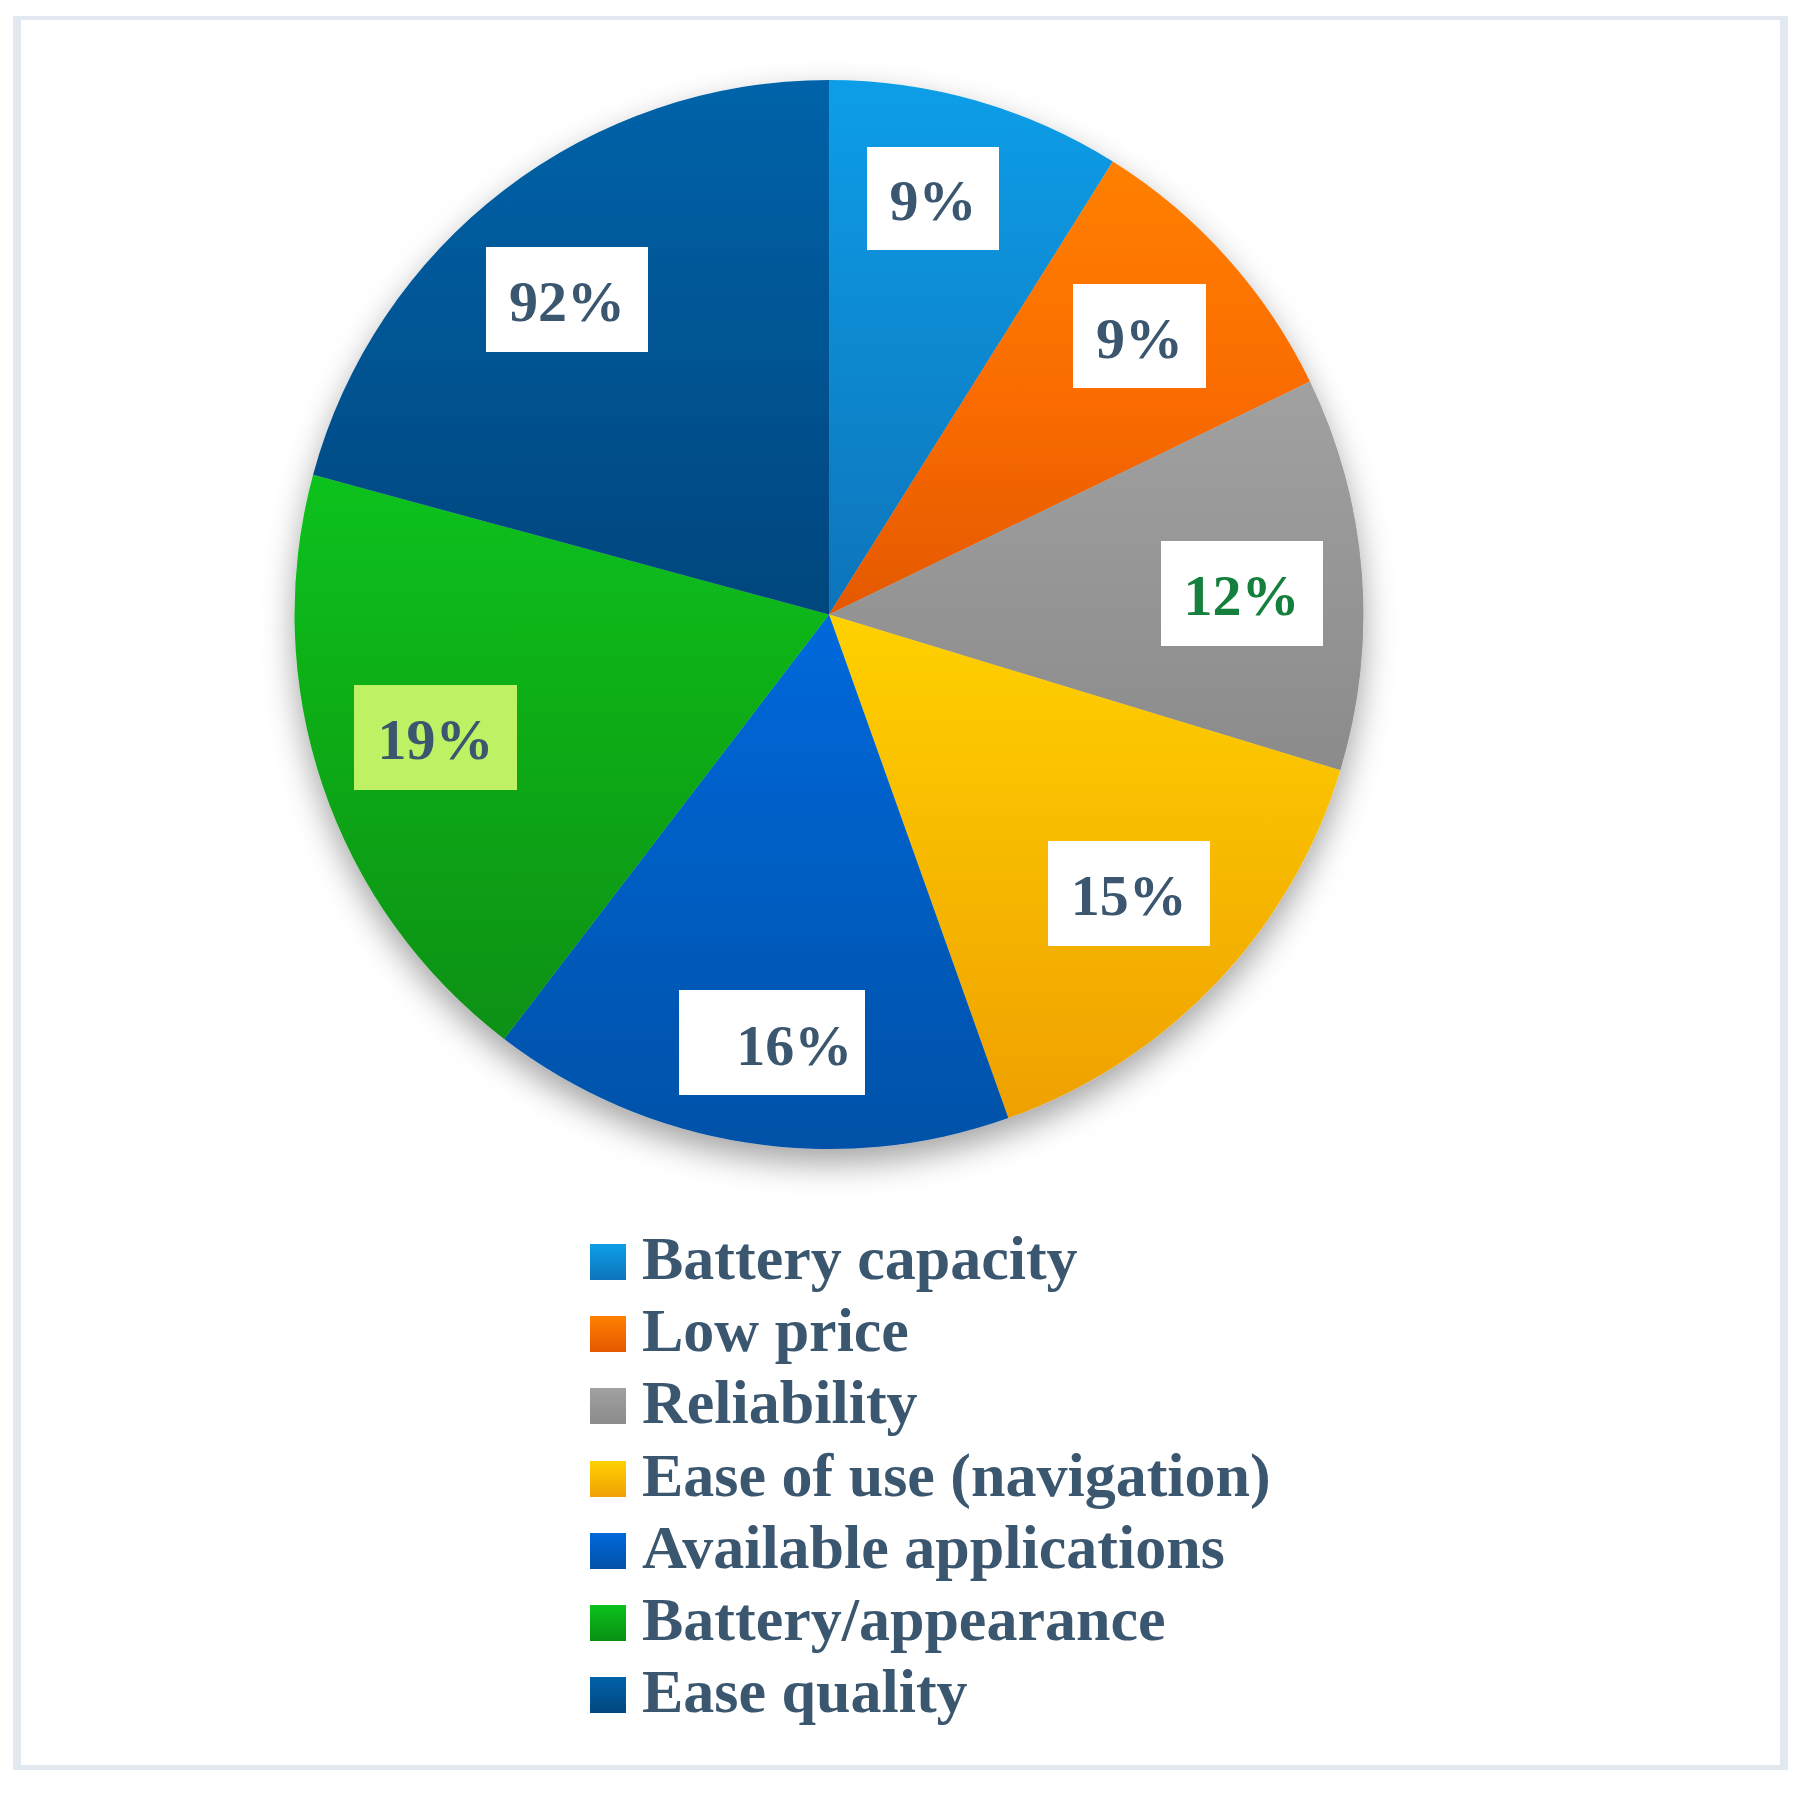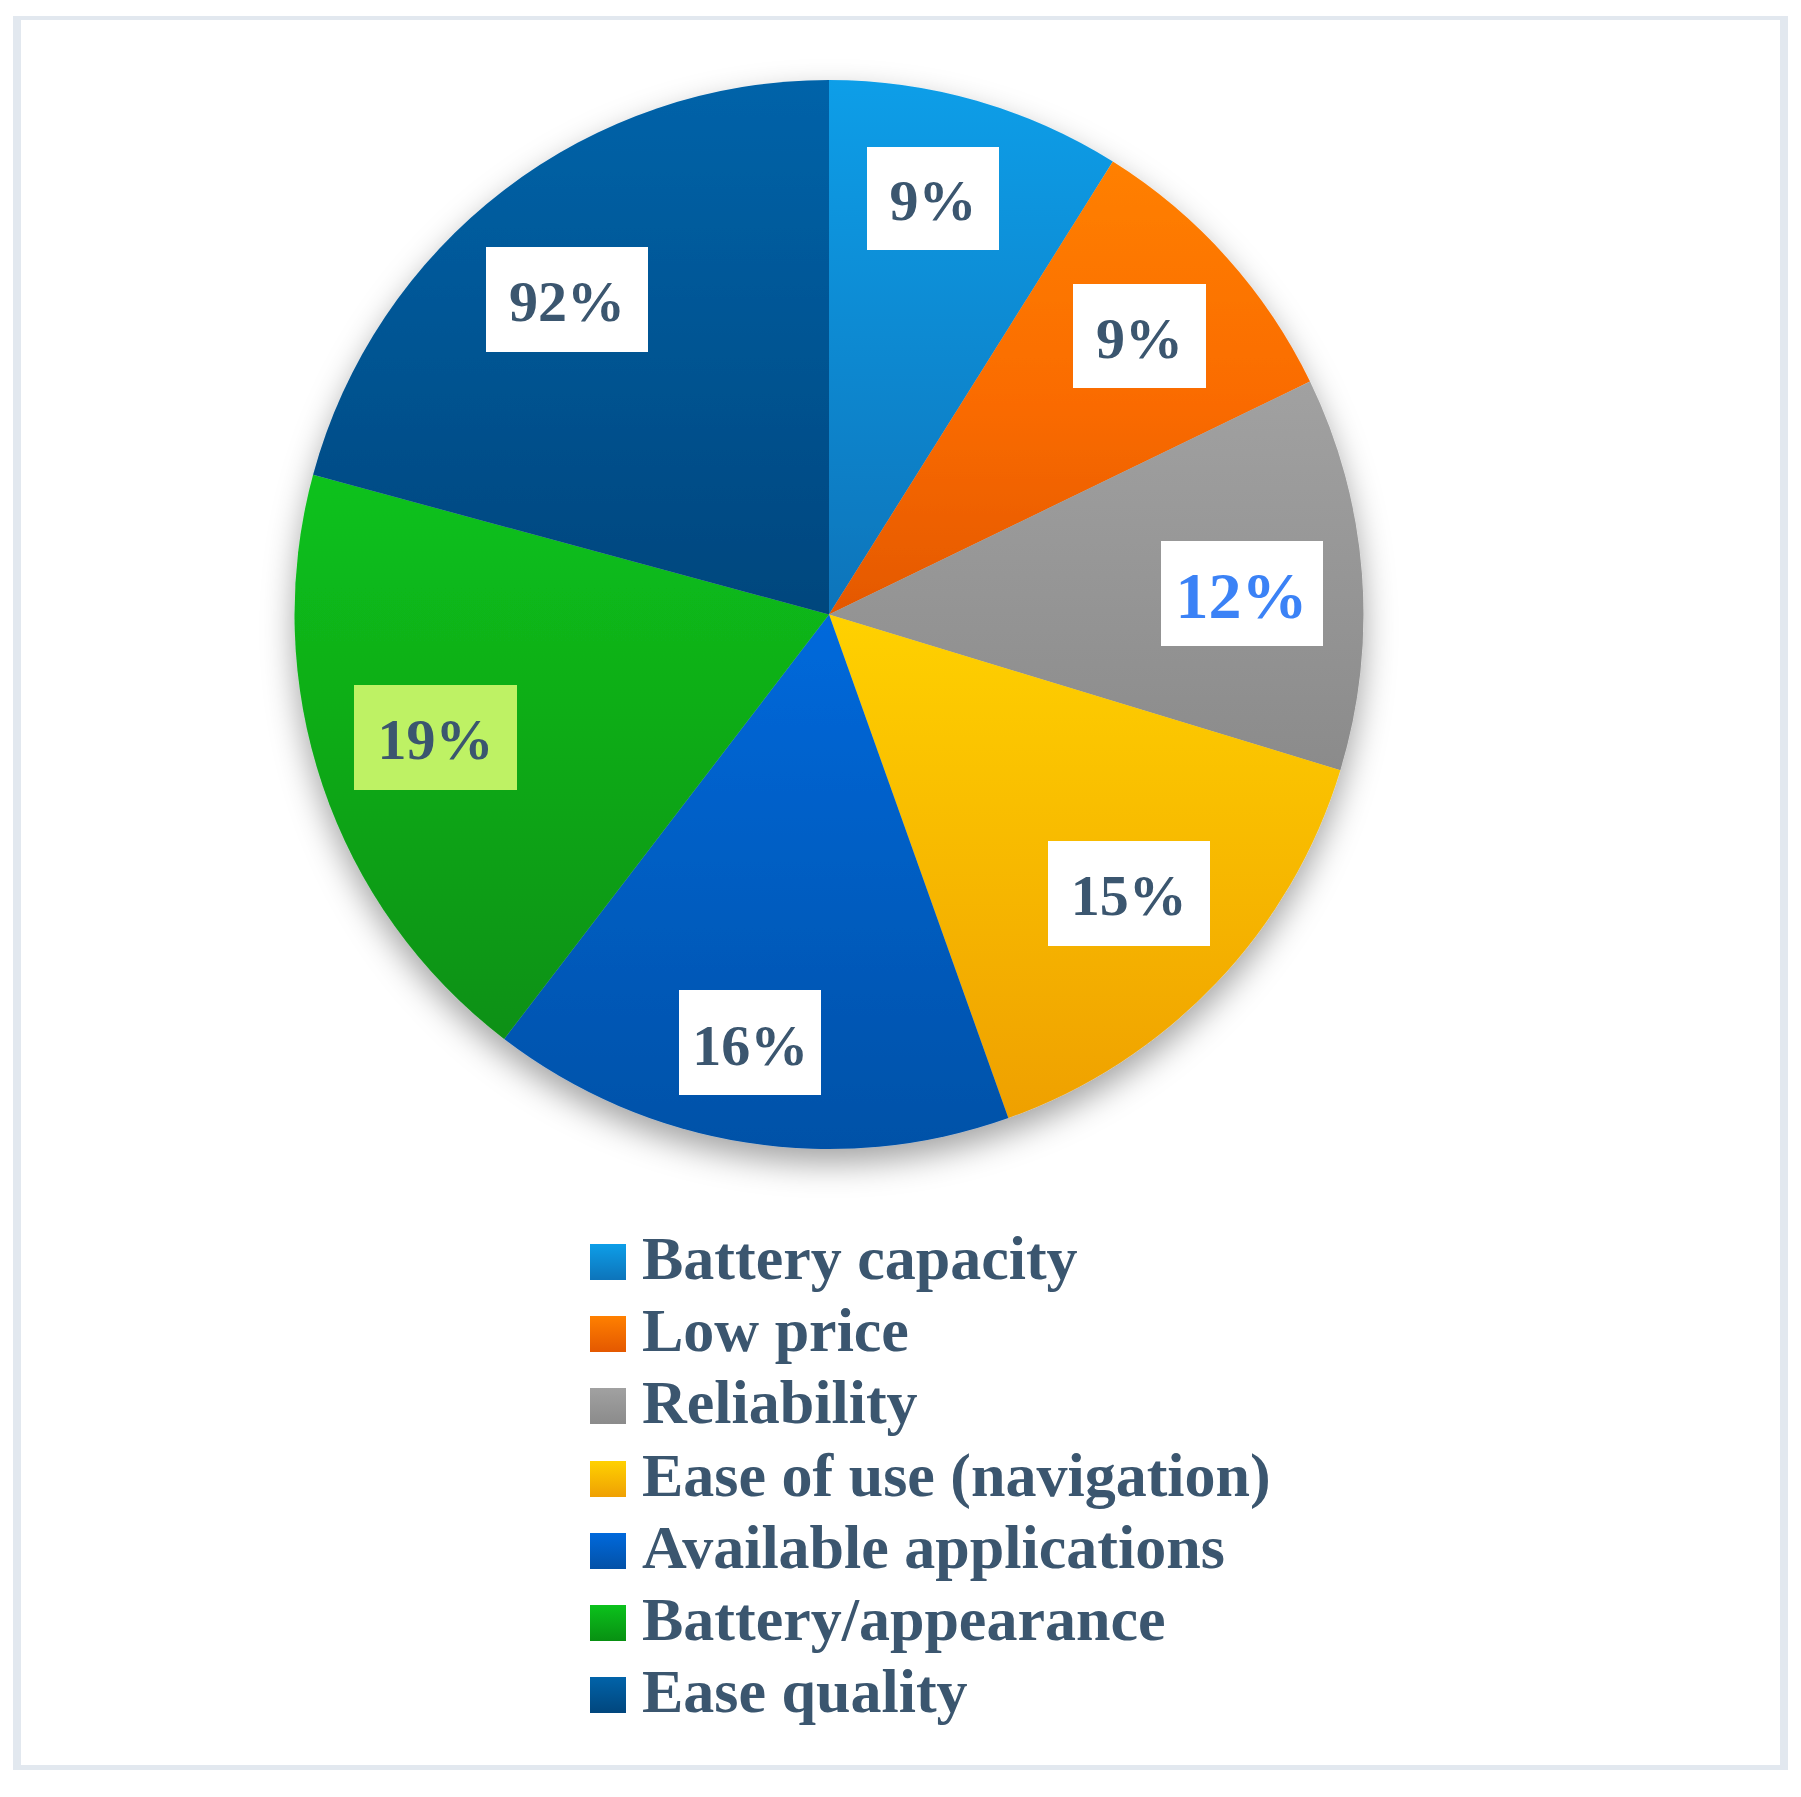--- a/index.html
+++ b/index.html
@@ -68,27 +68,27 @@
       </g>
     </svg>
 
   <div id="labels">
     <div class="dl" style="left: 867px; top: 146.5px; width: 132px; height: 103px; font-size: 58px; background: rgb(255, 255, 255); color: rgb(59, 86, 111);">
         <span>9%</span>
       </div>
     <div class="dl" style="left: 1073px; top: 284.4px; width: 133px; height: 104px; font-size: 58px; background: rgb(255, 255, 255); color: rgb(59, 86, 111);">
         <span>9%</span>
       </div>
-    <div class="dl" style="left: 1160.5px; top: 540.5px; width: 162px; height: 105px; font-size: 66px; background: rgb(255, 255, 255); color: #3b82f6;">
+    <div class="dl" style="left: 1160.5px; top: 540.5px; width: 162px; height: 105px; font-size: 58px; background: rgb(255, 255, 255); color: #15803d;">
         <span>12%</span>
       </div>
     <div class="dl" style="left: 1047.8px; top: 840.5px; width: 162px; height: 105px; font-size: 58px; background: rgb(255, 255, 255); color: rgb(59, 86, 111);">
         <span>15%</span>
       </div>
-    <div class="dl" style="left: 679.3px; top: 990.2px; width: 142px; height: 105px; font-size: 58px; background: rgb(255, 255, 255); color: rgb(59, 86, 111);">
+    <div class="dl" style="left: 679.3px; top: 990.2px; width: 142px; height: 105px; font-size: 58px; background: rgb(255, 255, 255); color: rgb(59, 86, 111); padding-left: 44px;">
         <span>16%</span>
       </div>
     <div class="dl" style="left: 353.9px; top: 684.7px; width: 163px; height: 105px; font-size: 58px; background: #bef264; color: rgb(59, 86, 111);">
         <span>19%</span>
       </div>
     <div class="dl" style="left: 485.9px; top: 246.9px; width: 162px; height: 105px; font-size: 58px; background: rgb(255, 255, 255); color: rgb(59, 86, 111);">
         <span>92%</span>
       </div>
   </div>
 

